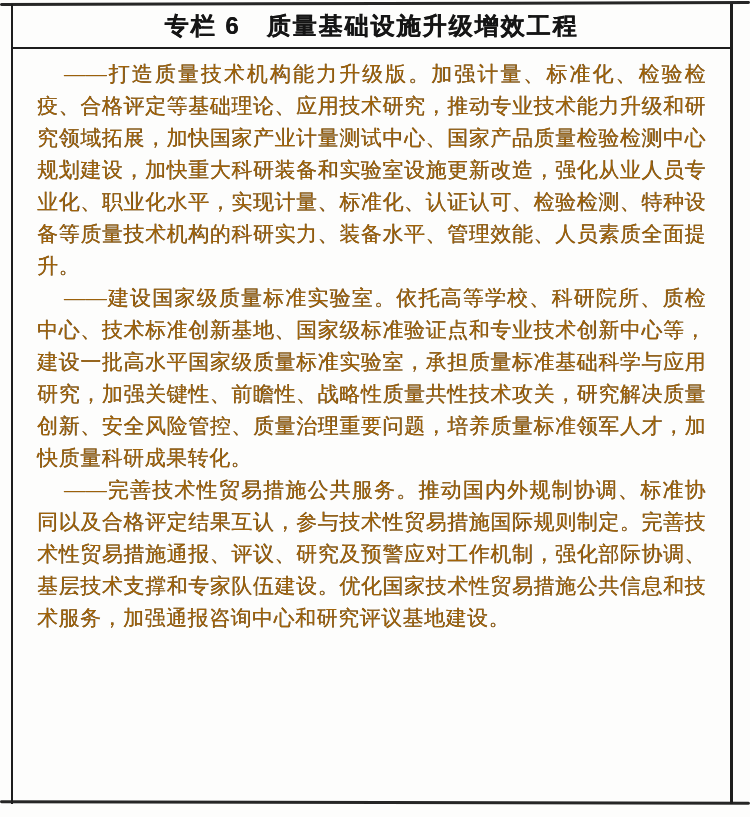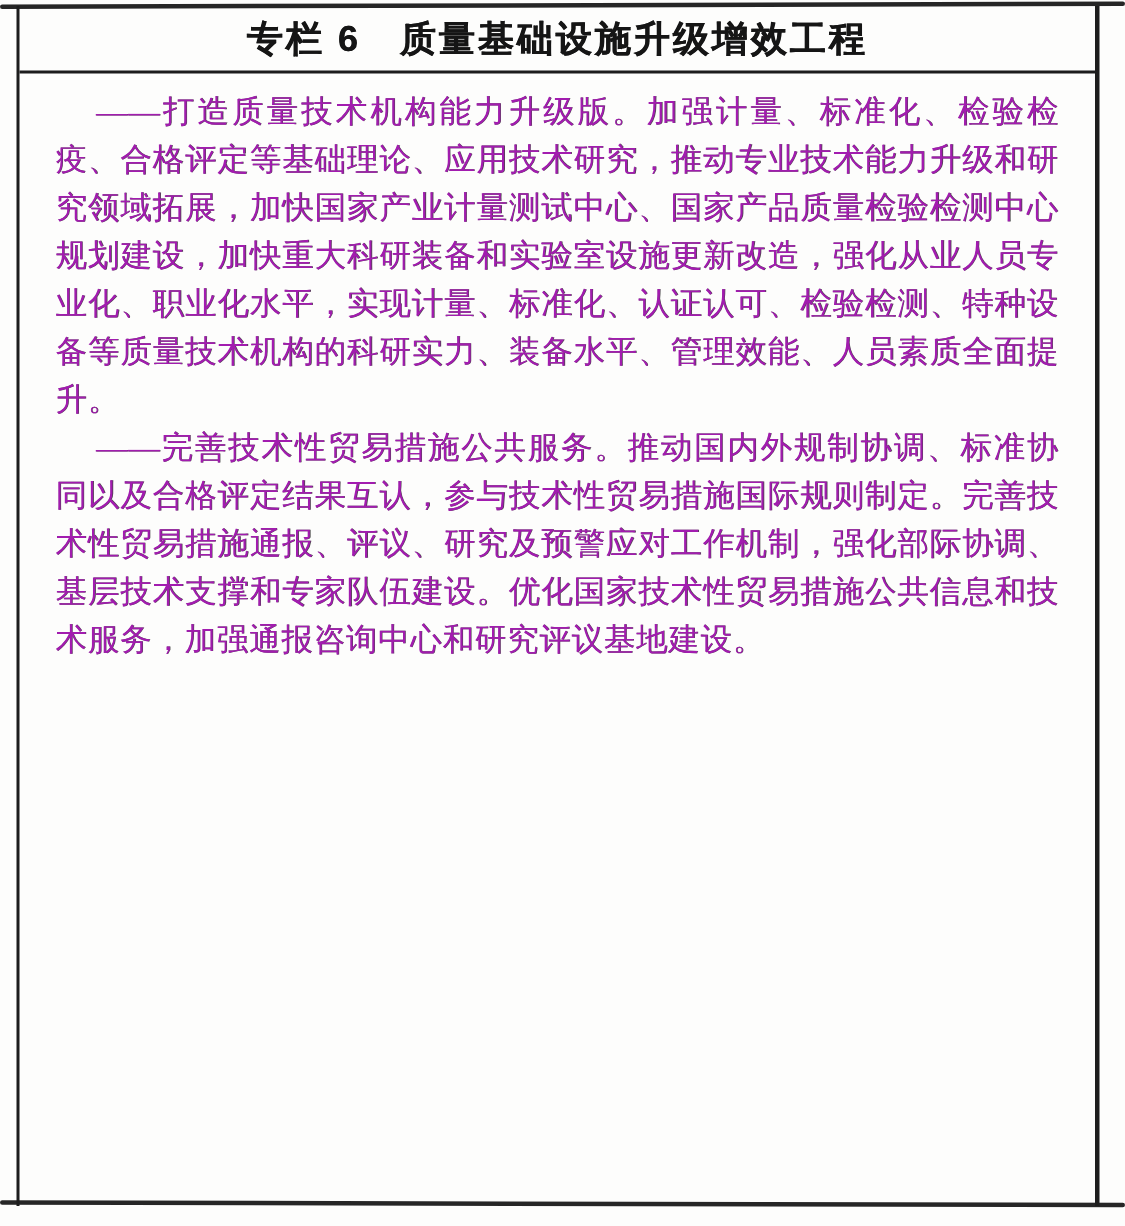--- a/index.html
+++ b/index.html
@@ -68,37 +68,38 @@
   .box-body {
     padding: 9px 24px 0 24px;
   }
   .body-paragraph {
     margin: 0;
     font-size: 21px;
     line-height: 32px;
     letter-spacing: 0.5px;
     text-align: justify;
     text-indent: 27px;
-    color: #a21caf;
+    color: #a16207;
     text-shadow: 0.35px 0 0 rgba(25,25,25,0.8);
   }
 </style>
 </head>
 <body>
 
 <div class="page">
 
   <div class="scan-rule-top"></div>
   <div class="scan-rule-bottom"></div>
 
   <div class="callout-box">
 
     <div class="box-title-row">
       <h1 class="box-title">专栏 6　质量基础设施升级增效工程</h1>
     </div>
 
     <div class="box-body">
       <p class="body-paragraph">——打造质量技术机构能力升级版。加强计量、标准化、检验检疫、合格评定等基础理论、应用技术研究，推动专业技术能力升级和研究领域拓展，加快国家产业计量测试中心、国家产品质量检验检测中心规划建设，加快重大科研装备和实验室设施更新改造，强化从业人员专业化、职业化水平，实现计量、标准化、认证认可、检验检测、特种设备等质量技术机构的科研实力、装备水平、管理效能、人员素质全面提升。</p>
+      <p class="body-paragraph">——建设国家级质量标准实验室。依托高等学校、科研院所、质检中心、技术标准创新基地、国家级标准验证点和专业技术创新中心等，建设一批高水平国家级质量标准实验室，承担质量标准基础科学与应用研究，加强关键性、前瞻性、战略性质量共性技术攻关，研究解决质量创新、安全风险管控、质量治理重要问题，培养质量标准领军人才，加快质量科研成果转化。</p>
       <p class="body-paragraph">——完善技术性贸易措施公共服务。推动国内外规制协调、标准协同以及合格评定结果互认，参与技术性贸易措施国际规则制定。完善技术性贸易措施通报、评议、研究及预警应对工作机制，强化部际协调、基层技术支撑和专家队伍建设。优化国家技术性贸易措施公共信息和技术服务，加强通报咨询中心和研究评议基地建设。</p>
     </div>
 
   </div>
 </div>
 
 </body></html>

